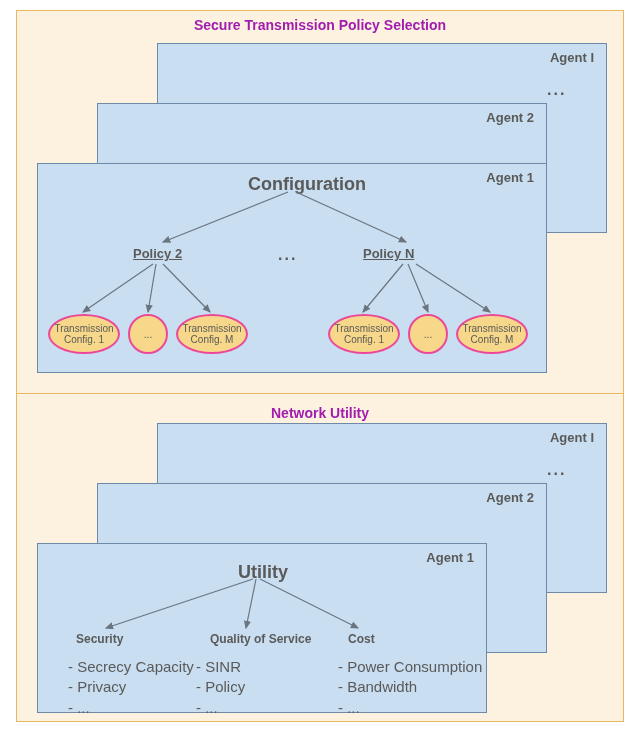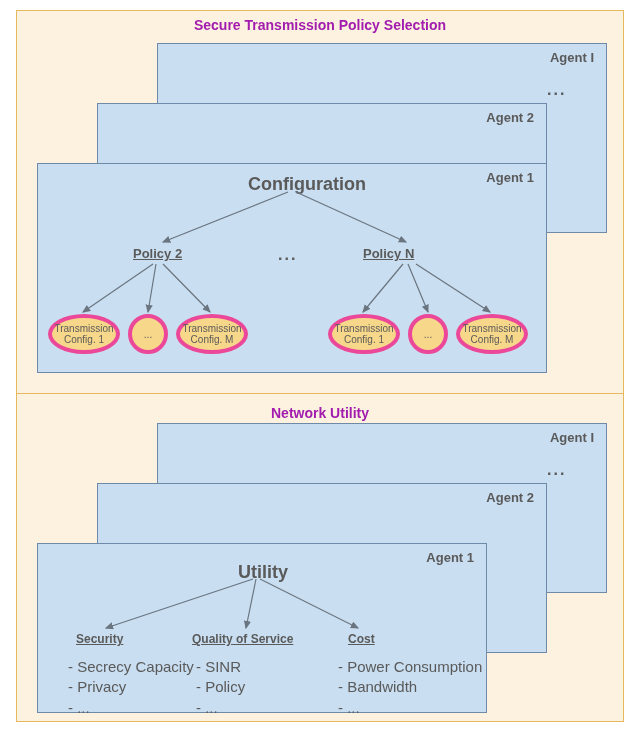--- a/index.html
+++ b/index.html
@@ -65,39 +65,38 @@
     position: absolute;
     font-weight: bold;
     text-decoration: underline;
     color: #5a5a5a;
     font-size: 13px;
   }
   .tx-node {
     position: absolute;
     width: 72px; height: 40px;
     background: #f7d88a;
-    border: 4px solid #ec4899;
+    border: 2px solid #ec4899;
     border-radius: 50%;
     display: flex;
     align-items: center;
     justify-content: center;
     text-align: center;
     font-size: 10px;
     color: #5a5a5a;
     line-height: 1.1;
     padding: 2px;
   }
   .tx-small {
     width: 40px;
   }
   
   .util-head {
     position: absolute;
     font-weight: bold;
-    text-decoration: underline;
     color: #5a5a5a;
     font-size: 12px;
   }
   .util-list {
     position: absolute;
     color: #5a5a5a;
     font-size: 15px;
     line-height: 1.35;
     margin-top: 7px;
   }
@@ -182,21 +181,21 @@
 
       <div class="root-node" style="left:200px; top:18px;">Utility</div>
 
       <div class="util-head" style="left:38px; top:88px;">Security</div>
       <div class="util-list" style="left:30px; top:106px;">
         <div>- Secrecy Capacity</div>
         <div>- Privacy</div>
         <div>- ...</div>
       </div>
 
-      <div class="util-head" style="left:154px; top:88px;">Quality of Service</div>
+      <div class="util-head" style="left:172px; top:88px;">Quality of Service</div>
       <div class="util-list" style="left:158px; top:106px;">
         <div>- SINR</div>
         <div>- Policy</div>
         <div>- ...</div>
       </div>
 
       <div class="util-head" style="left:310px; top:88px;">Cost</div>
       <div class="util-list" style="left:300px; top:106px;">
         <div>- Power Consumption</div>
         <div>- Bandwidth</div>

